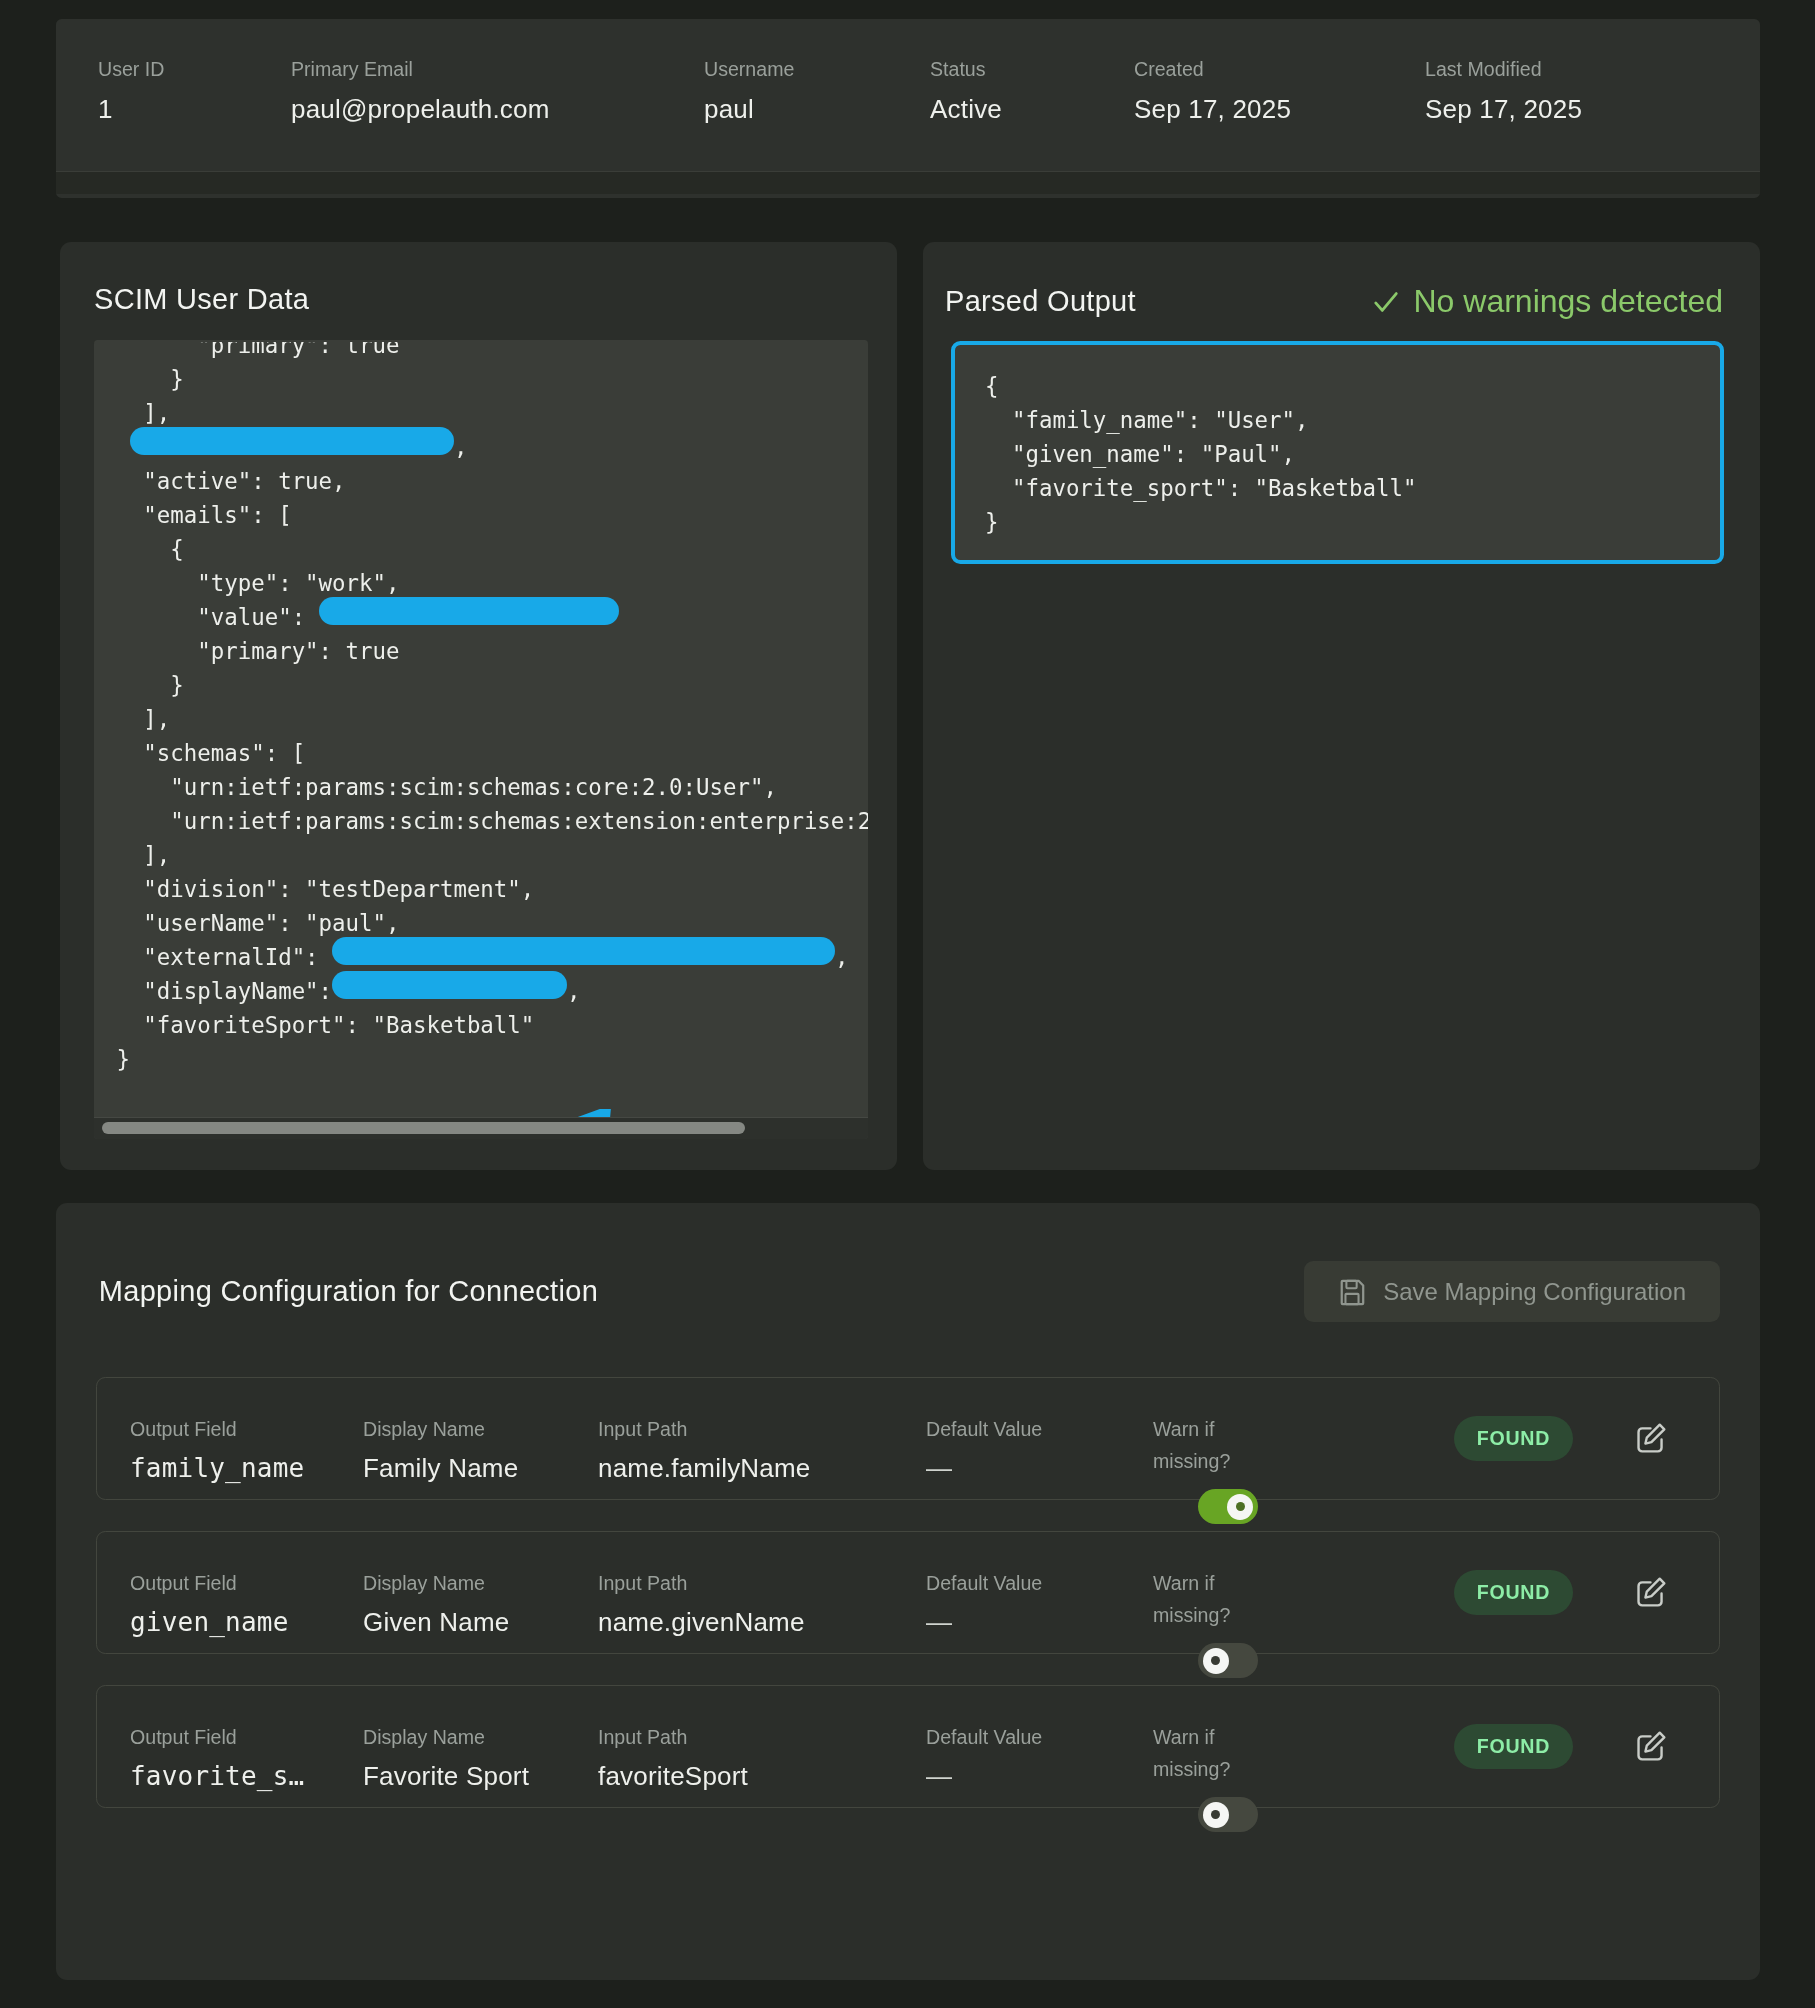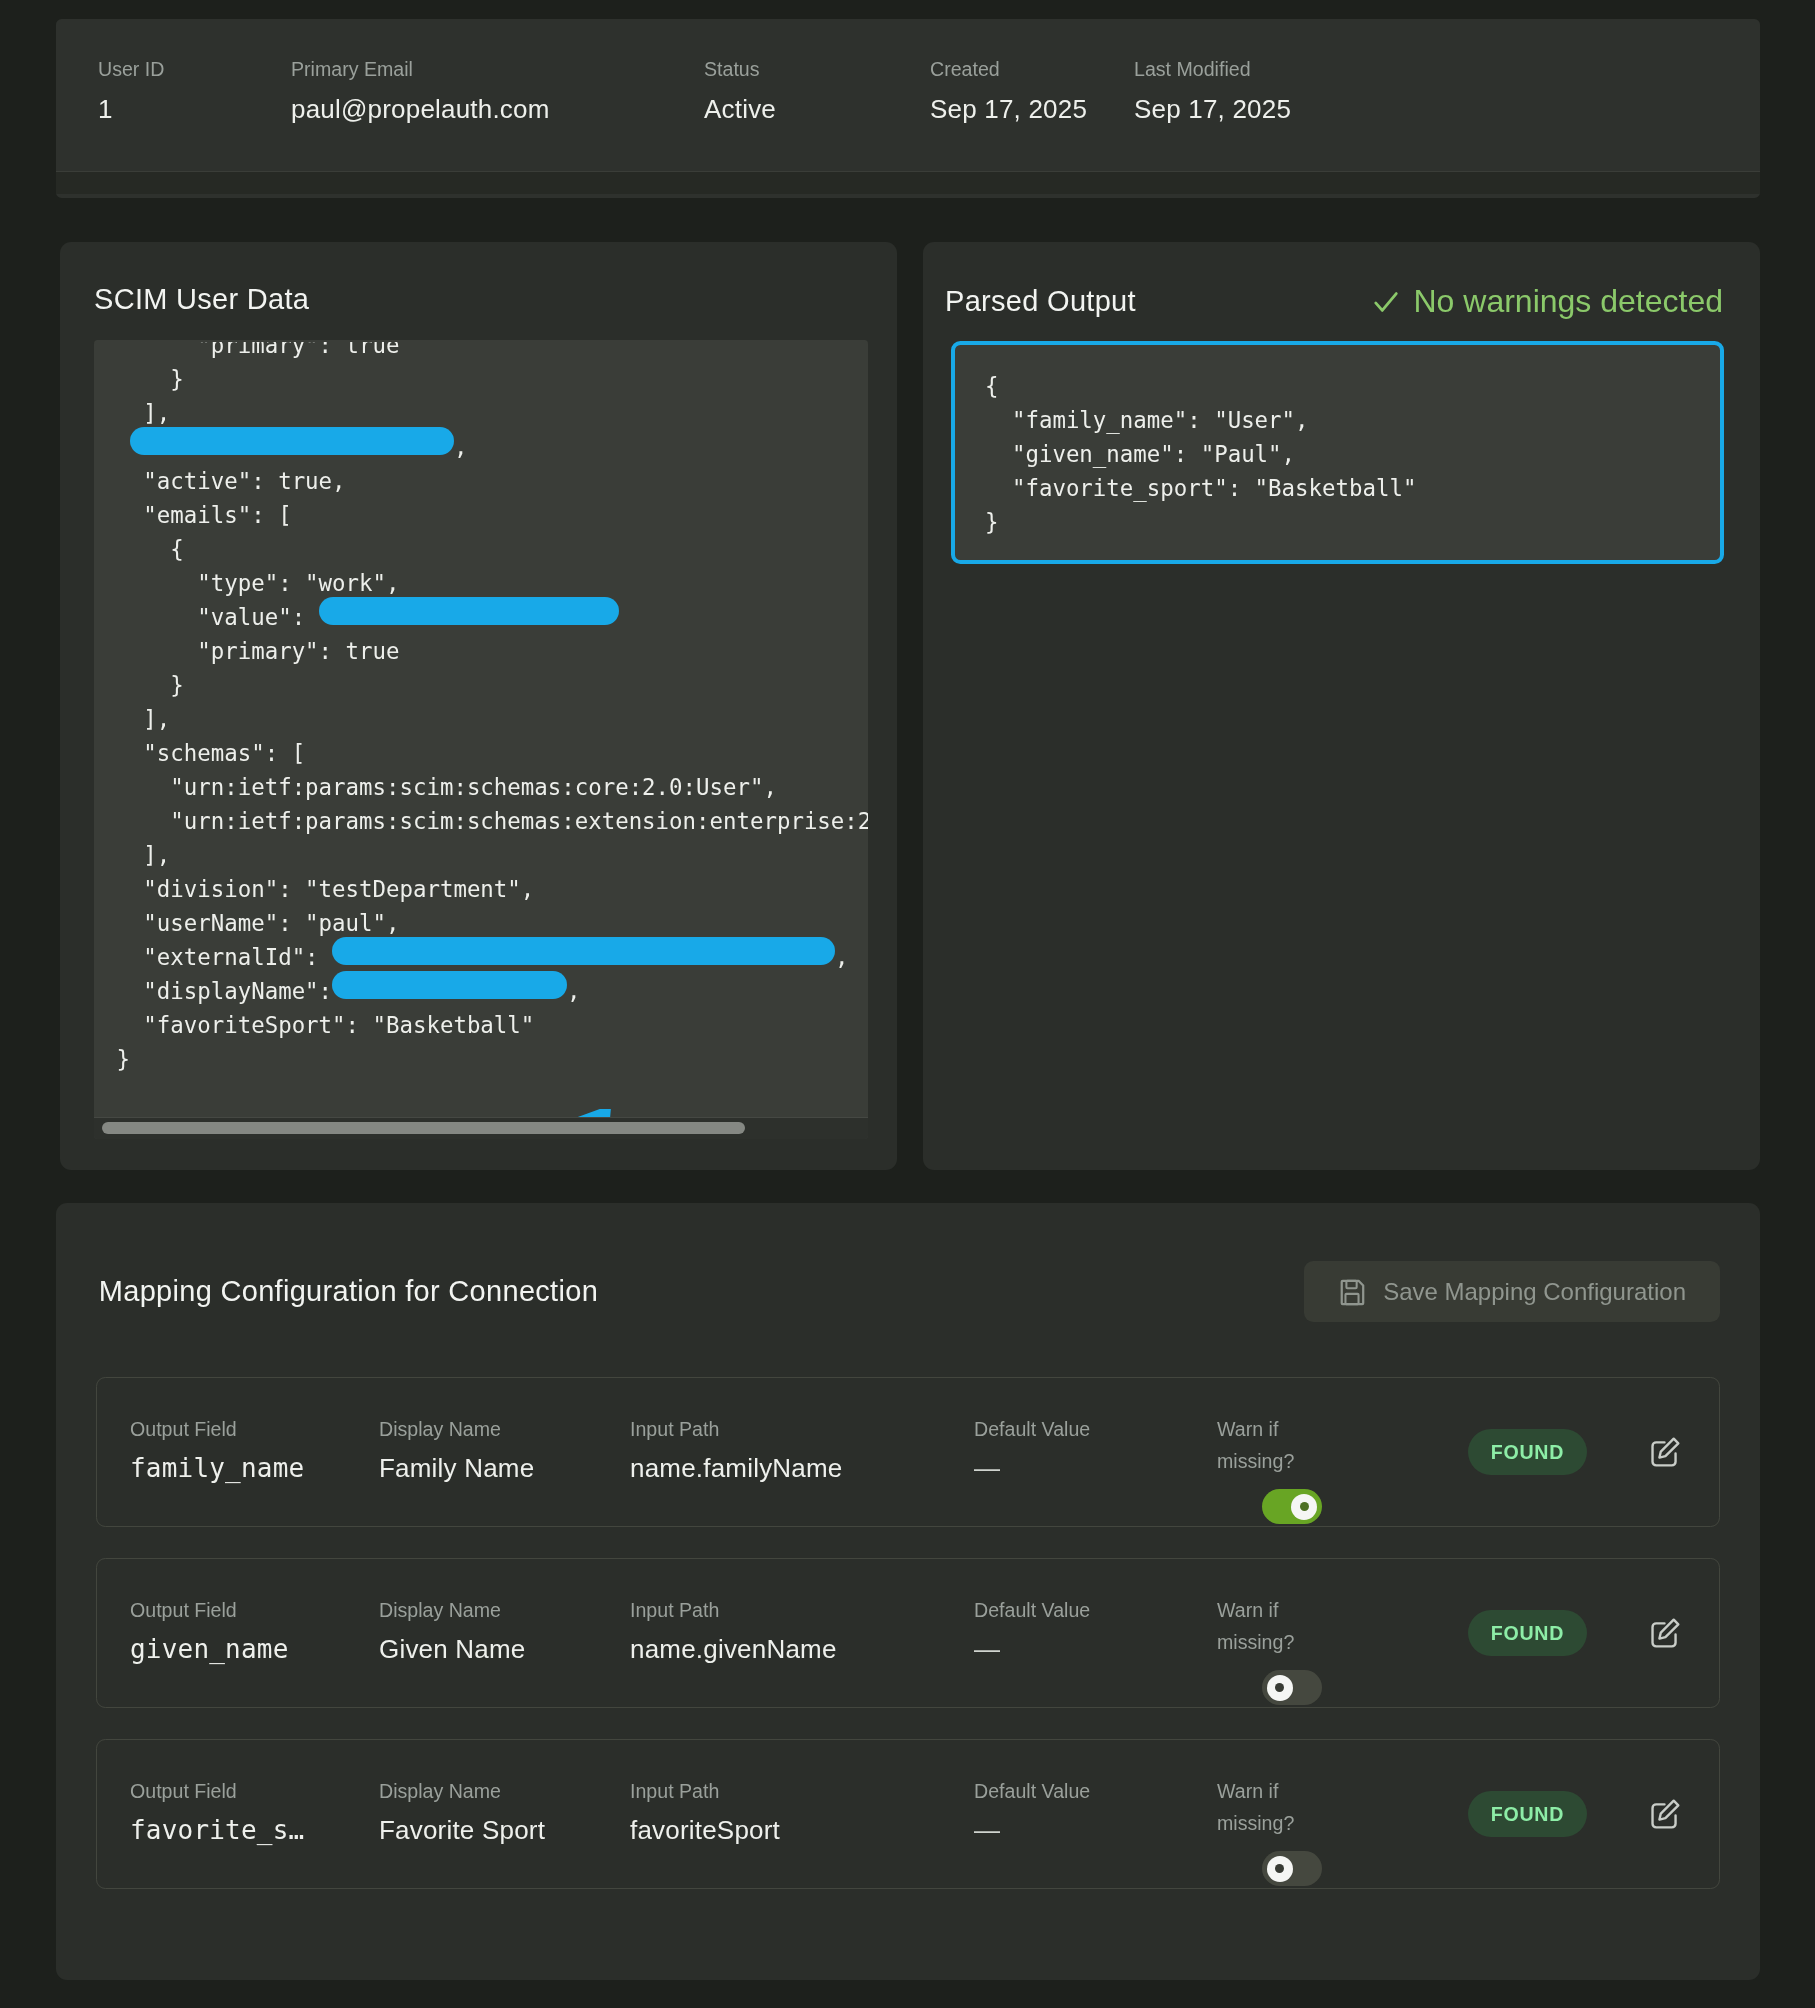--- a/index.html
+++ b/index.html
@@ -38,21 +38,21 @@
   .parsed-status { display:flex; align-items:center; gap:13px; font-size:32px; color:#8bc96a; }
   .parsed-box { position:absolute; left:28px; right:36px; top:99px; height:223px; border:4.7px solid #18a9e8; border-radius:9.3px; background:#3a3d38; }
   .parsed-box pre { font-family:"DejaVu Sans Mono", monospace; font-size:22.4px; line-height:34px; color:#edefeb; padding:24px 0 0 30px; }
 
   
   .mapping-card { position:absolute; left:56px; top:1203px; width:1704px; height:777px; background:#2b2e2a; border-radius:11.2px; padding:58px 40px 0 40px; }
   .mapping-head { display:flex; justify-content:space-between; align-items:center; }
   .mapping-title { font-size:29px; font-weight:500; color:#f2f4f1; padding-left:2.8px; letter-spacing:0.3px; }
   .save-btn { display:flex; align-items:center; gap:17px; height:61px; padding:0 34px; background:#383b34; border:none; border-radius:9.3px; font-family:"Liberation Sans", sans-serif; font-size:24px; color:#90968f; cursor:default; }
   .mrows { margin-top:55px; display:flex; flex-direction:column; gap:31px; }
-  .mrow { height:150px; border:0.9px solid #43463e; border-radius:9.3px; display:flex; padding:0 37px 0 33px;gap:16px; }
+  .mrow { height:123px; border:0.9px solid #43463e; border-radius:9.3px; display:flex; padding:0 51px 0 33px; }
   .mcol { padding-top:35px; }
   .mlabel { font-size:19.6px; color:#9aa09b; line-height:32px; }
   .mvalue { font-size:26px; color:#eef0ec; margin-top:8.4px; letter-spacing:0.2px; }
   .mvalue.mono { font-family:"DejaVu Sans Mono", monospace; }
   .mcol.c1{ width:233px; } .mcol.c2{ width:235px; } .mcol.c3{ width:328px; } .mcol.c4{ width:227px; }
   .mcol.c5{ width:177px; } .mcol.c5 .mlabel { width:103px; }
   .dash { color:#d0d4cf; }
   .toggle { position:relative; width:60px; height:35px; border-radius:17.7px; margin:12px 0 0 45px; cursor:pointer; }
   .toggle.on { background:#68a524; }
   .toggle.off { background:#45483f; }
@@ -71,20 +71,24 @@
 
 <div class="header-card">
   <div class="header-fields">
     <div class="hfield">
       <div class="flabel">User ID</div>
       <div class="fvalue">1</div>
     </div>
     <div class="hfield">
       <div class="flabel">Primary Email</div>
       <div class="fvalue">paul@propelauth.com</div>
+    </div>
+    <div class="hfield">
+      <div class="flabel">Username</div>
+      <div class="fvalue">paul</div>
     </div>
     <div class="hfield">
       <div class="flabel">Status</div>
       <div class="fvalue">Active</div>
     </div>
     <div class="hfield">
       <div class="flabel">Created</div>
       <div class="fvalue">Sep 17, 2025</div>
     </div>
     <div class="hfield">

